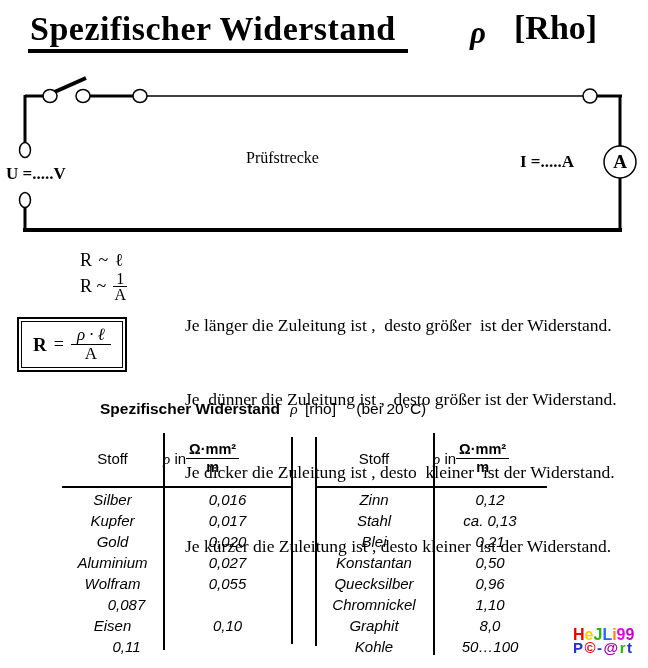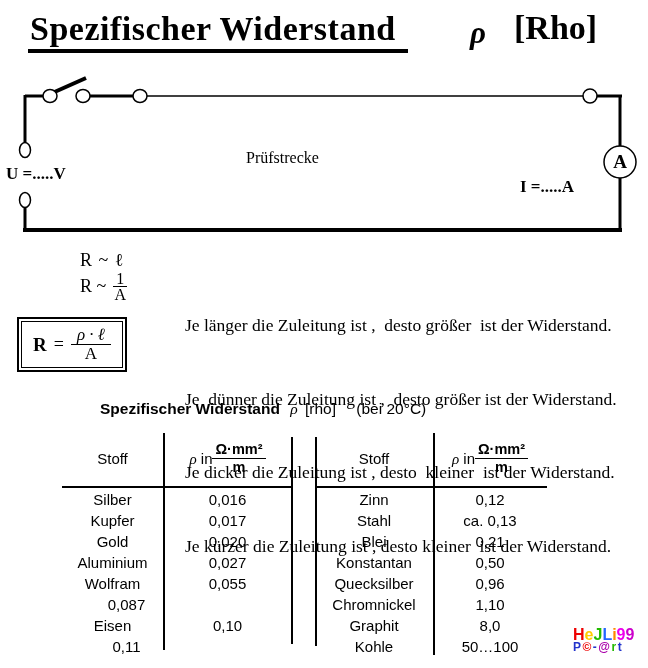--- a/index.html
+++ b/index.html
@@ -9,21 +9,21 @@
 
   
   .title-main{top:10px;left:28px;font-weight:bold;font-size:34px;letter-spacing:.5px;
               border-bottom:4px solid #000;padding:0 12px 1px 2px;}
   .title-rho{left:470px;top:15px;font-style:italic;font-weight:bold;font-size:31px;}
   .title-bracket{left:514px;top:9px;font-weight:bold;font-size:34px;}
 
   
   .circuit{left:0;top:60px;}
   .lbl-u{left:6px;top:164px;font-weight:bold;font-size:17px;}
-  .lbl-i{left:520px;top:152px;font-weight:bold;font-size:17px;margin-top:25px;}
+  .lbl-i{left:520px;top:152px;font-weight:bold;font-size:17px;}
   .lbl-pruef{left:246px;top:149px;font-size:16px;}
   .lbl-a{left:606px;top:151px;width:28px;text-align:center;font-weight:bold;font-size:19px;}
 
   
   .f-r1{left:80px;top:250px;font-size:18px;letter-spacing:1px;}
   .f-r2{left:80px;top:271px;display:flex;align-items:center;font-size:18px;}
   .frac{text-align:center;}
   .f-r2 .frac{margin-left:7px;font-size:16px;line-height:15px;}
   .frac .num{display:block;border-bottom:1.5px solid #000;padding:0 3px;}
   .frac .den{display:block;}
@@ -45,39 +45,39 @@
   .th-temp{margin-left:16px;}
 
   
   .mtable{top:430px;font-family:"Liberation Sans",sans-serif;font-size:15px;}
   #tleft{left:62px;width:231px;}
   #tright{left:315px;width:233px;}
   .thead{display:flex;height:57px;align-items:center;}
   #tleft .c1{width:101px;} #tleft .c2{width:129px;}
   #tright .c1{width:118px;} #tright .c2{width:114px;}
   .c1{text-align:center;}
-  .thead .c2{display:flex;justify-content:center;align-items:center;gap:0;}
-  .trow{display:flex;height:21px;line-height:21px;}
+  .thead .c2{display:flex;align-items:center;gap:0;}
+  .trow{display:flex;height:21px;line-height:21px;font-style:italic;}
   .trow .c2{text-align:center;}
   .rows{margin-top:2px;}
   .hline{position:absolute;top:56px;height:2px;background:#000;}
   #tleft .hline{left:0;width:231px;}
   #tright .hline{left:2px;width:230px;}
   .vline{position:absolute;width:2px;background:#000;}
   #tleft .v-sep{left:101px;top:3px;height:217px;}
   #tleft .v-right{left:229px;top:7px;height:207px;}
   #tright .v-left{left:0;top:7px;height:209px;}
   #tright .v-sep{left:118px;top:3px;height:222px;}
   .rho-it{font-family:"Liberation Serif",serif;font-style:italic;}
   .unit-frac{font-size:14.5px;line-height:17px;font-weight:bold;}
 
   
   .logo{left:573px;top:604px;font-family:"Liberation Sans",sans-serif;font-weight:bold;line-height:13px;margin-top:24px;}
   .logo-l1{font-size:16px;}
-  .logo-l2{font-size:12px;letter-spacing:1.5px;}
+  .logo-l2{font-size:15px;letter-spacing:1.5px;}
 </style>
 </head>
 <body>
 
 <div>
 
   <div class="abs title-main">Spezifischer Widerstand</div>
   <div class="abs title-rho">ρ</div>
   <div class="abs title-bracket">[Rho]</div>
 

